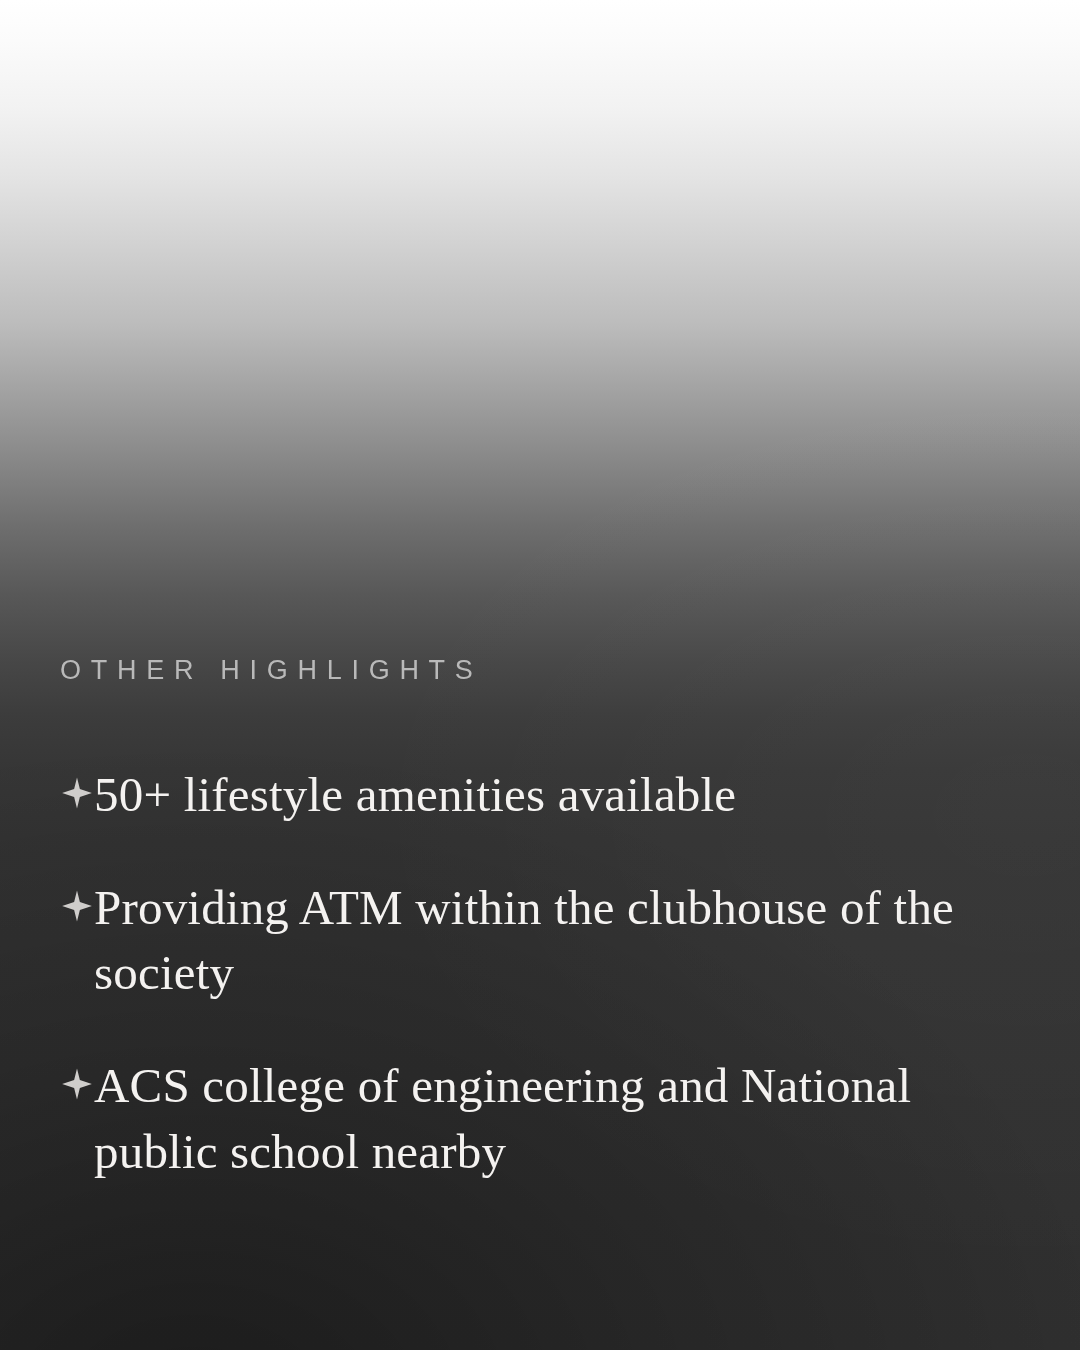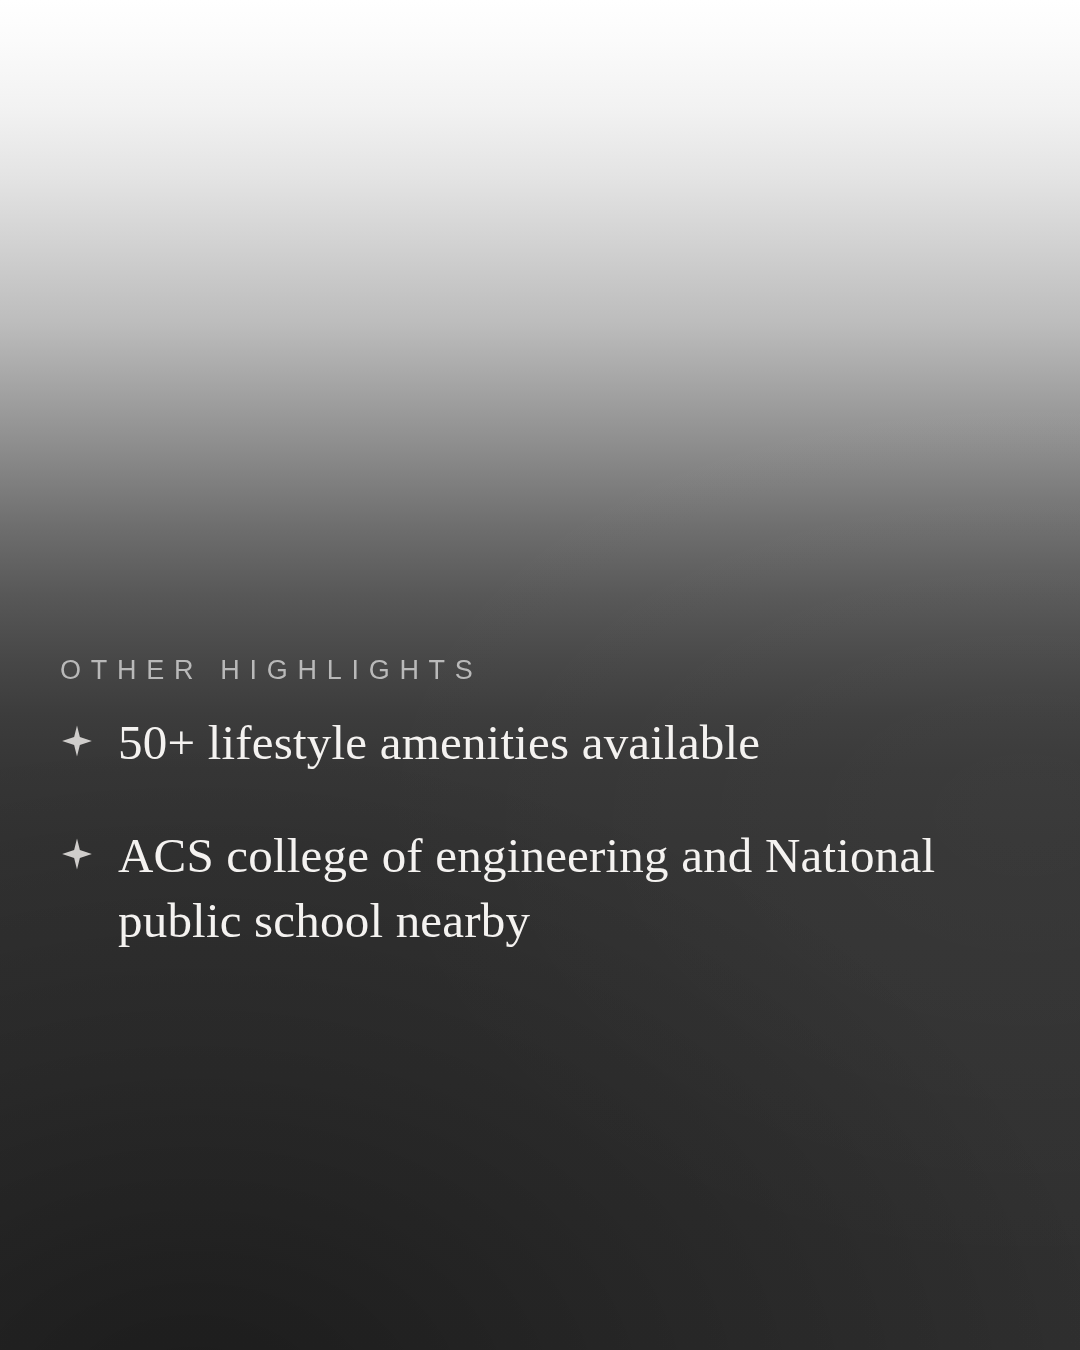--- a/index.html
+++ b/index.html
@@ -61,31 +61,30 @@
     width: 960px;
   }
 
   .eyebrow {
     font-family: "Liberation Sans", sans-serif;
     font-size: 27px;
     font-weight: 400;
     letter-spacing: 0.36em;
     color: #b9b9b9;
     text-transform: uppercase;
-    margin-bottom: 24px;
+    margin-bottom: 76px;
   }
 
   .highlights {
     list-style: none;
   }
 
   .highlight-item {
     display: flex;
     align-items: flex-start;
-    gap: 24px;
     margin-bottom: 48px;
   }
 
   .highlight-item:last-child { margin-bottom: 8px; }
 
   .spark-icon {
     flex: 0 0 auto;
     width: 34px;
     height: 34px;
     margin-top: 14px;
@@ -117,20 +116,28 @@
 
       <li class="highlight-item">
         <span class="spark-icon">
           <svg viewBox="0 0 32 32" aria-hidden="true">
             <path d="M16 1.5 L18.7 12.2 L30 16 L18.7 19.8 L16 30.5 L13.3 19.8 L2 16 L13.3 12.2 Z" fill="currentColor"></path>
           </svg>
         </span>
         <span class="highlight-text">50+ lifestyle amenities available</span>
       </li>
 
+      <li class="highlight-item">
+        <span class="spark-icon">
+          <svg viewBox="0 0 32 32" aria-hidden="true">
+            <path d="M16 1.5 L18.7 12.2 L30 16 L18.7 19.8 L16 30.5 L13.3 19.8 L2 16 L13.3 12.2 Z" fill="currentColor"></path>
+          </svg>
+        </span>
+        <span class="highlight-text">Providing ATM within the clubhouse of the society</span>
+      </li>
 
       <li class="highlight-item">
         <span class="spark-icon">
           <svg viewBox="0 0 32 32" aria-hidden="true">
             <path d="M16 1.5 L18.7 12.2 L30 16 L18.7 19.8 L16 30.5 L13.3 19.8 L2 16 L13.3 12.2 Z" fill="currentColor"></path>
           </svg>
         </span>
         <span class="highlight-text">ACS college of engineering and National public school nearby</span>
       </li>
 

